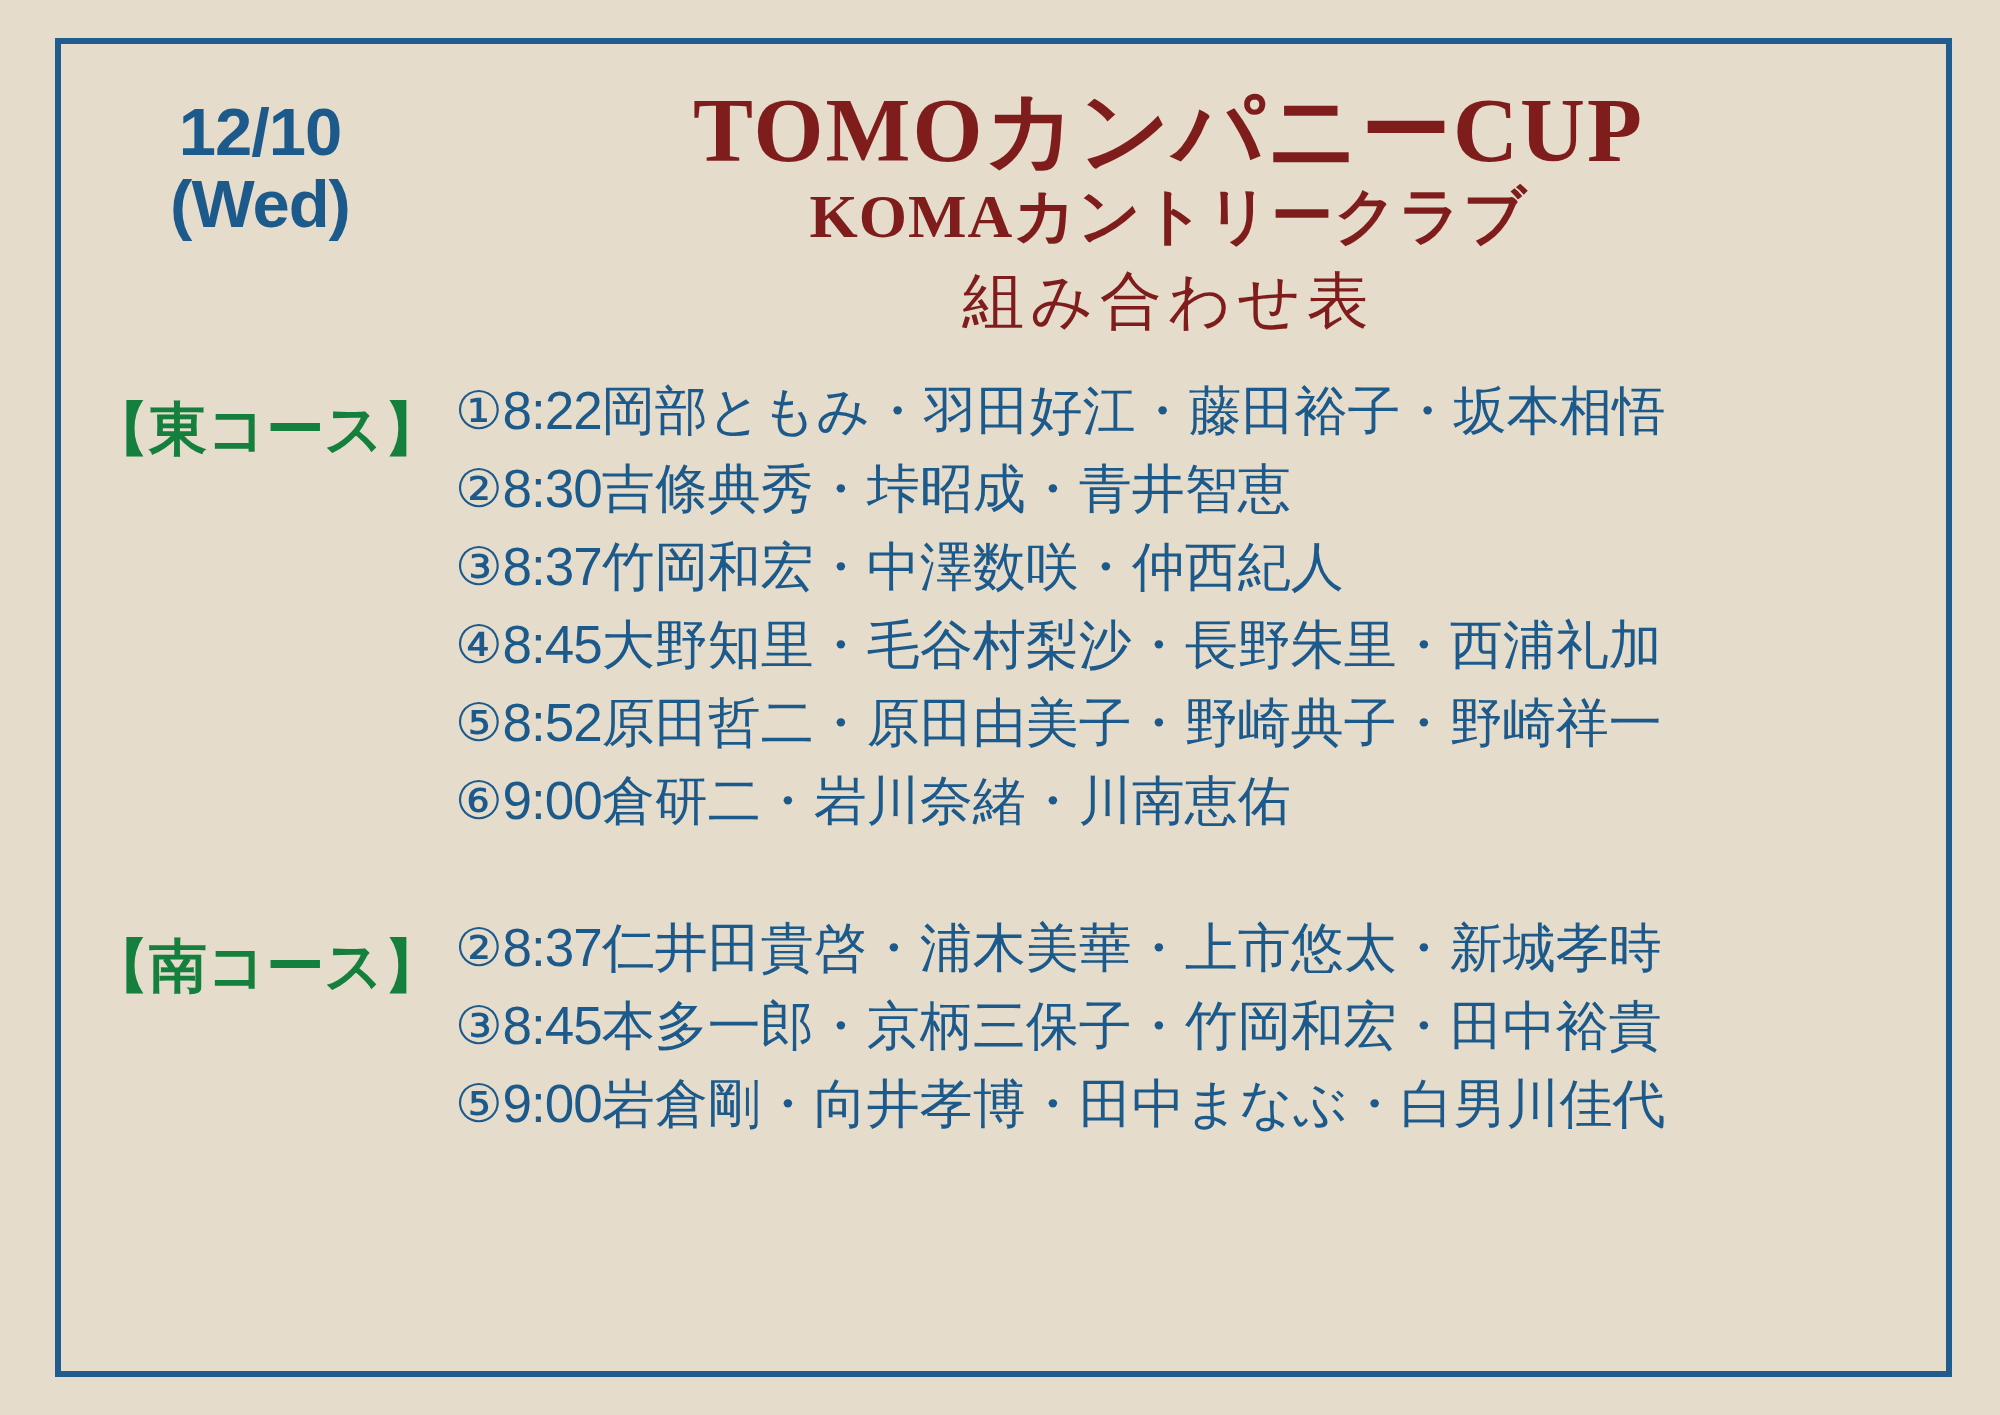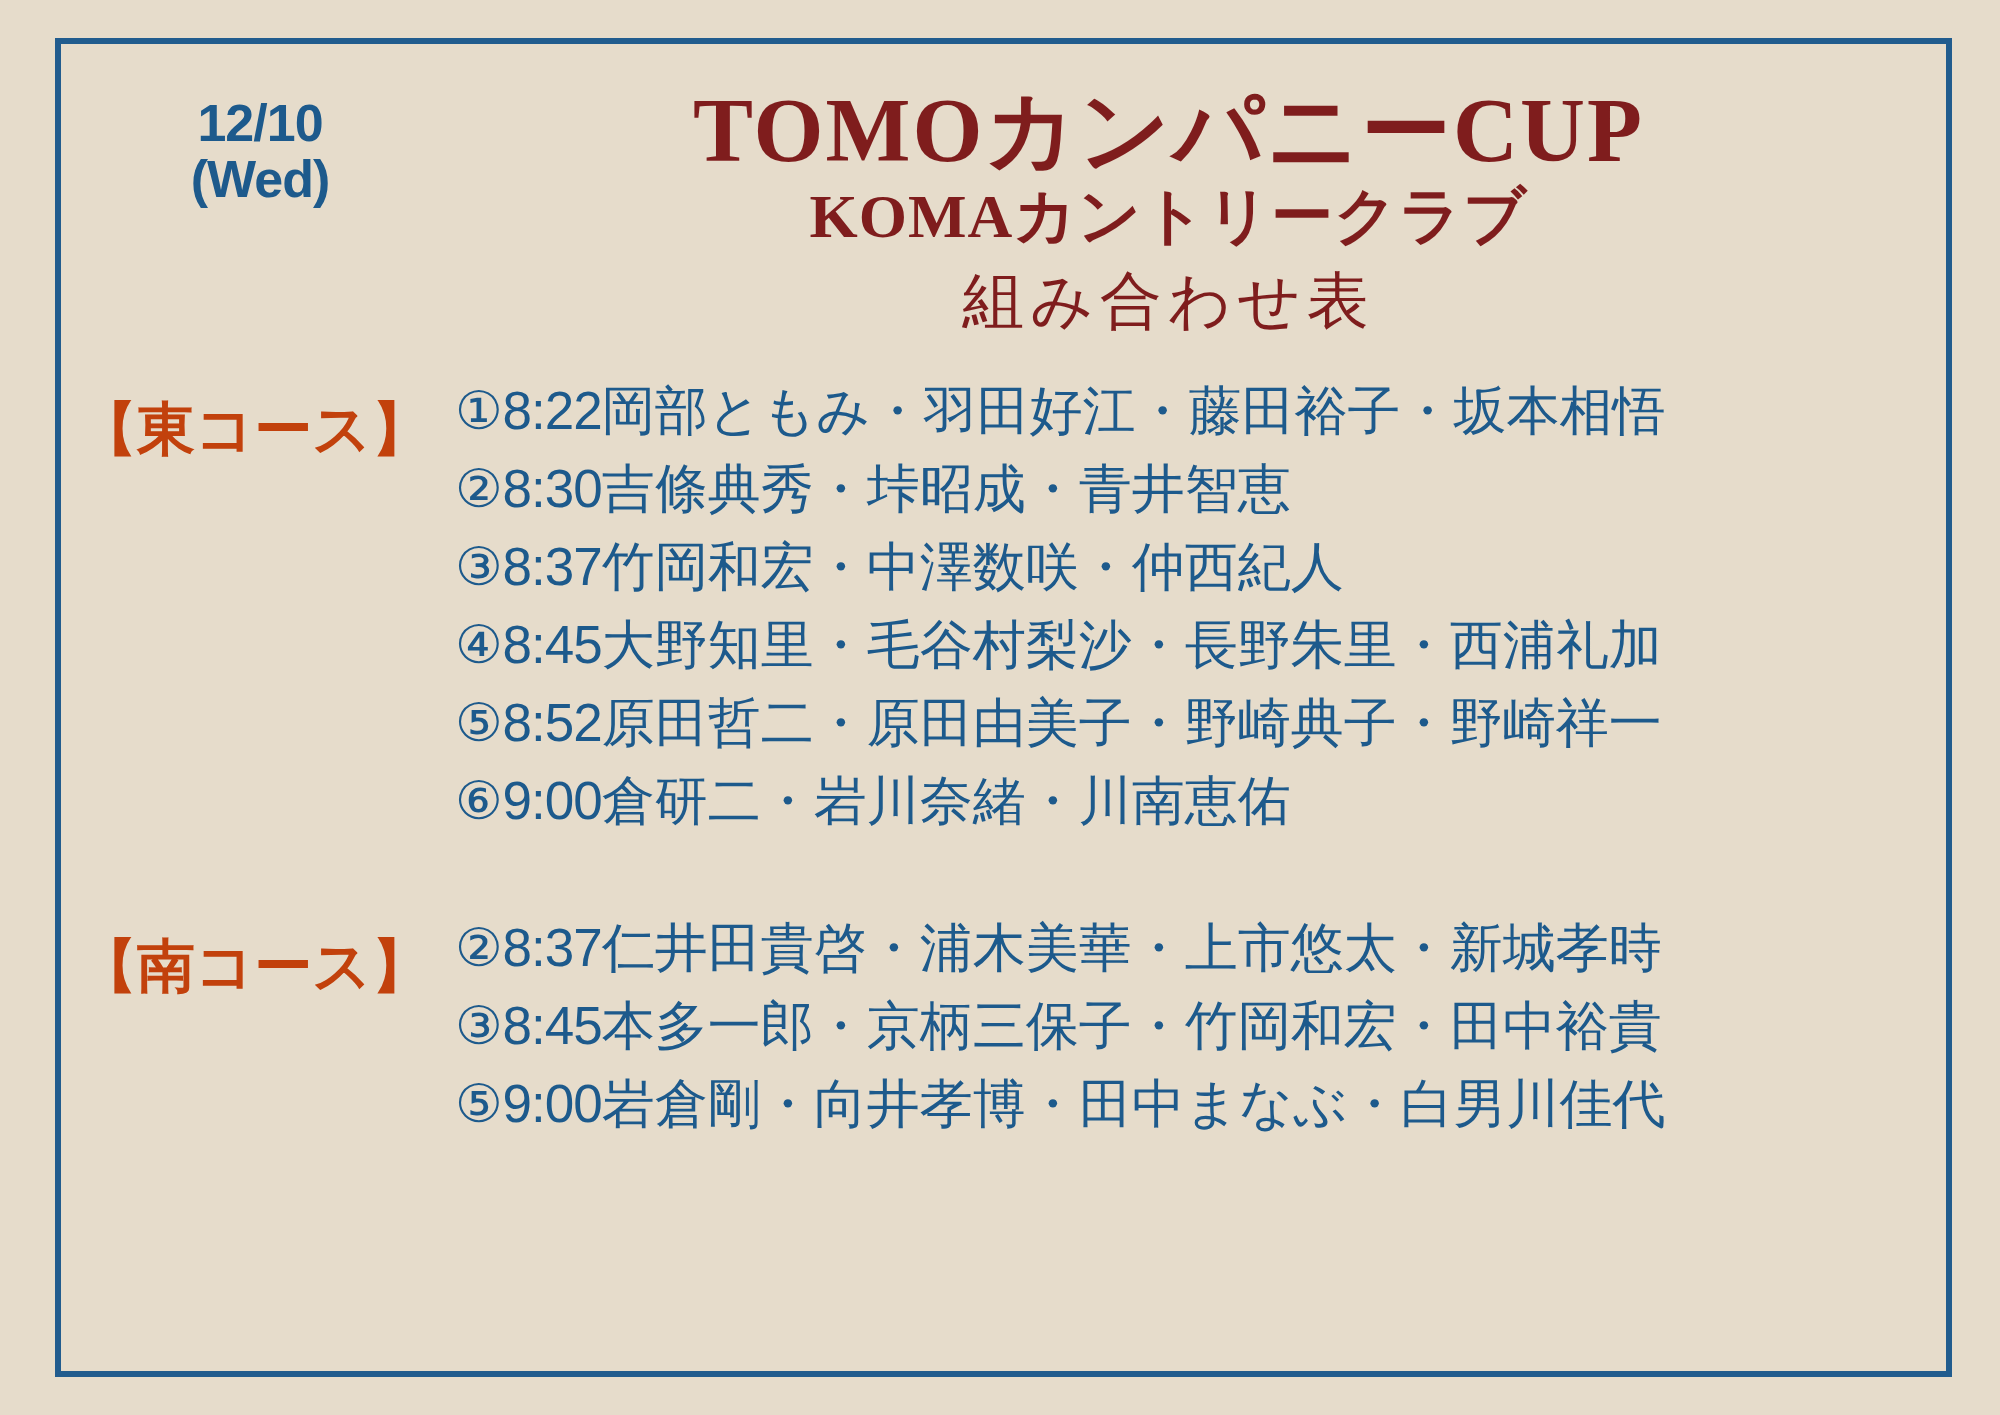--- a/index.html
+++ b/index.html
@@ -51,21 +51,21 @@
 
   .date-block {
     position: absolute;
     left: 55px;
     top: 58px;
     width: 300px;
     text-align: center;
     color: #1d5a8c;
     font-family: "Liberation Sans", "DejaVu Sans", sans-serif;
     font-weight: bold;
-    font-size: 52px;
+    font-size: 67px;
     line-height: 1.07;
     letter-spacing: -1px;
   }
   .date-block .d2 { display: block; }
 
   .title-block {
     position: absolute;
     left: 330px;
     right: 0;
     top: 44px;
@@ -104,26 +104,26 @@
     position: relative;
     display: flex;
     align-items: flex-start;
   }
   .section-east { margin-top: 8px; }
   .section-south { margin-top: 64px; }
 
   .course-label {
     width: 400px;
     flex: 0 0 400px;
-    color: #c2410c;
+    color: #15803d;
     font-family: "Liberation Sans", "DejaVu Sans", sans-serif;
     font-weight: bold;
     font-size: 58px;
     line-height: 1;
-    padding-left: 24px;
+    padding-left: 36px;
     padding-top: 34px;
     box-sizing: border-box;
     white-space: nowrap;
   }
 
   .groups {
     flex: 1 1 auto;
     padding-top: 6px;
   }
 

